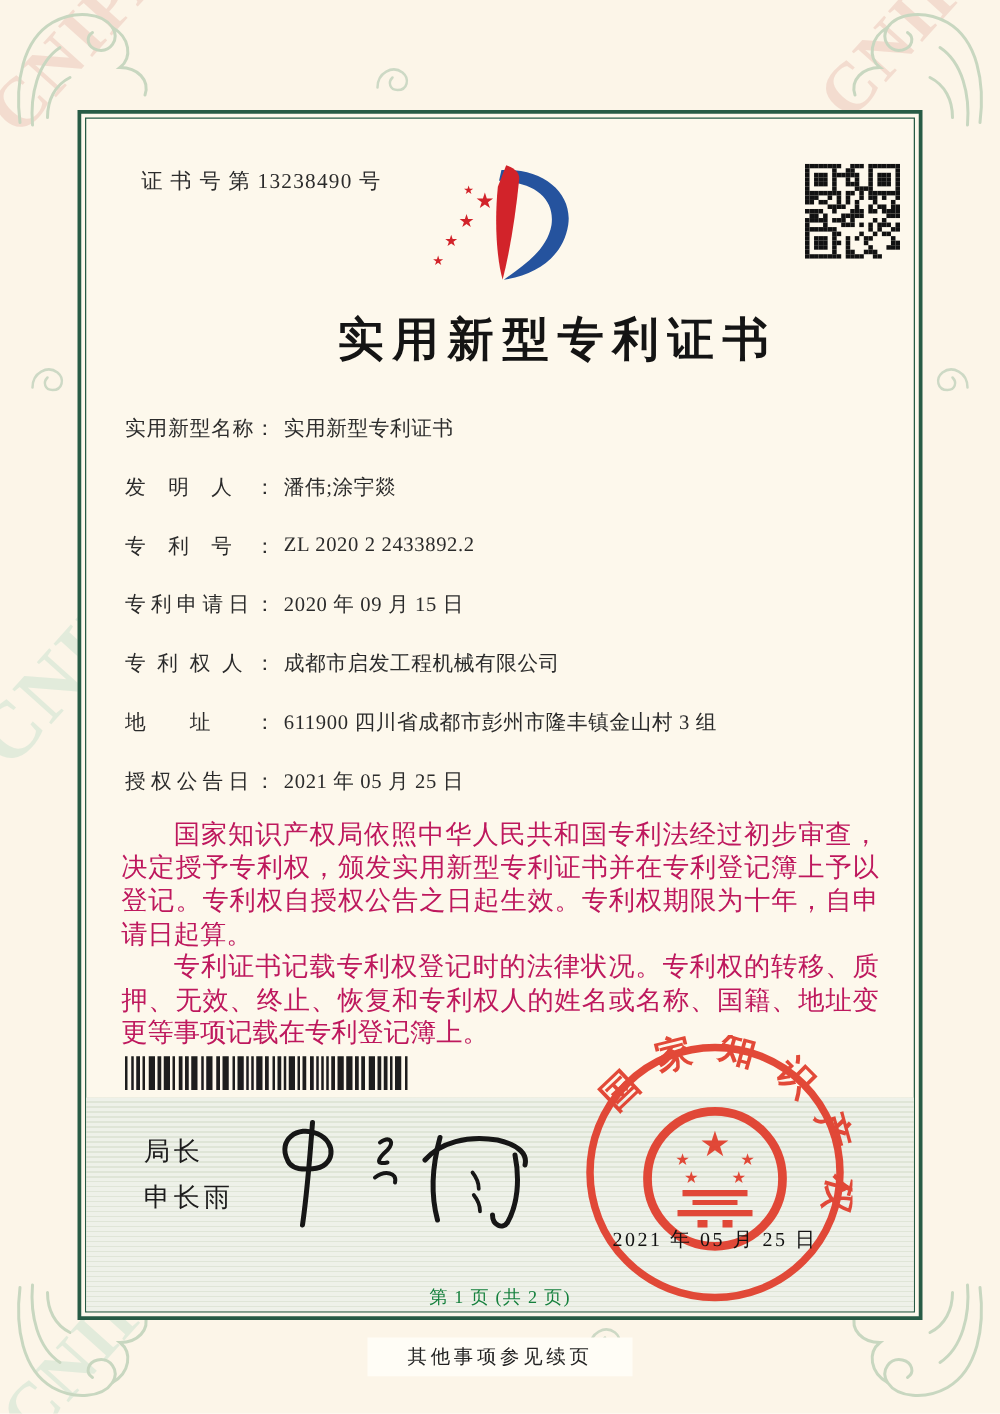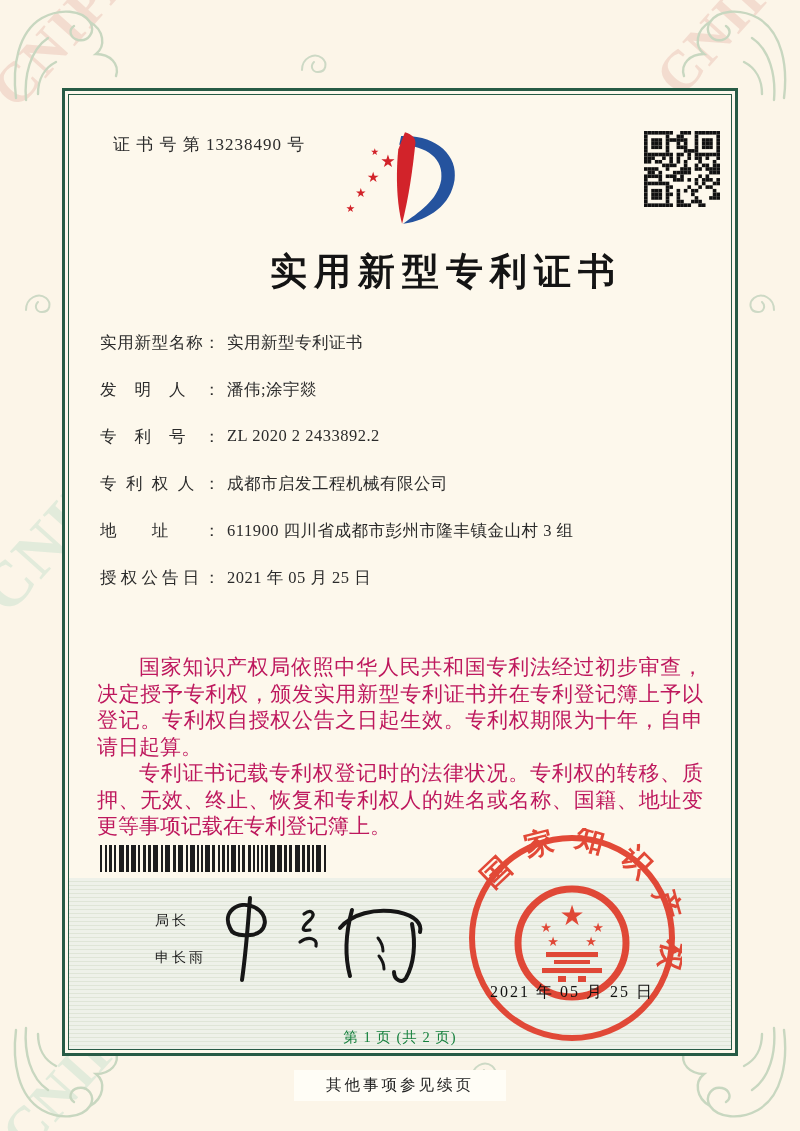--- a/index.html
+++ b/index.html
@@ -36,22 +36,22 @@
   .fvalue{margin-left:7px;letter-spacing:.5px;}
   .fpair2{position:absolute;left:288px;top:0;}
 
   .paras{position:absolute;left:97px;top:654px;width:606px;font-size:21px;
          line-height:26.5px;text-align:justify;color:#be185d;}
   .paras p{margin:0;text-indent:2em;}
 
   .barcode{position:absolute;left:100px;top:845px;width:232px;height:27px;font-size:0;}
   .barcode i{display:inline-block;height:27px;background:#1d1d1d;vertical-align:top;}
 
-  .signer{position:absolute;left:115px;top:903px;font-family:Liberation Mono, monospace;
-          font-size:14px;letter-spacing:3px;color:#1c1c1c;line-height:37px;margin-left:40px;}
+  .signer{position:absolute;left:115px;top:903px;font-family:Liberation Sans, sans-serif;
+          font-size:21px;letter-spacing:3px;color:#1c1c1c;line-height:37px;}
   .signature{position:absolute;left:212px;top:880px;}
 
   .seal{position:absolute;left:462px;top:828px;width:220px;height:220px;}
   .seal-date{position:absolute;left:462px;top:982px;width:220px;text-align:center;
              font-size:16px;letter-spacing:2px;color:#111;}
 
   .page-ind{position:absolute;left:0;top:1028px;width:800px;text-align:center;
             font-size:14.5px;color:#15803d;letter-spacing:1px;}
   .cont-note{position:absolute;left:0;top:1070px;width:800px;text-align:center;}
   .cont-note span{display:inline-block;background:#fffdf6;padding:5px 32px;
@@ -370,20 +370,23 @@
       <div class="frow">
         <span class="flabel">实用新型名称：</span><span class="fvalue">实用新型专利证书</span>
       </div>
       <div class="frow">
         <span class="flabel">发明人：</span><span class="fvalue">潘伟;涂宇燚</span>
       </div>
       <div class="frow">
         <span class="flabel">专利号：</span><span class="fvalue">ZL 2020 2 2433892.2</span>
       </div>
       <div class="frow">
+        <span class="flabel">专利申请日：</span><span class="fvalue">2020 年 09 月 15 日</span>
+      </div>
+      <div class="frow">
         <span class="flabel">专利权人：</span><span class="fvalue">成都市启发工程机械有限公司</span>
       </div>
       <div class="frow">
         <span class="flabel">地址：</span><span class="fvalue">611900 四川省成都市彭州市隆丰镇金山村 3 组</span>
       </div>
       <div class="frow">
         <span class="flabel">授权公告日：</span><span class="fvalue">2021 年 05 月 25 日</span>
       </div>
     </div>
 

